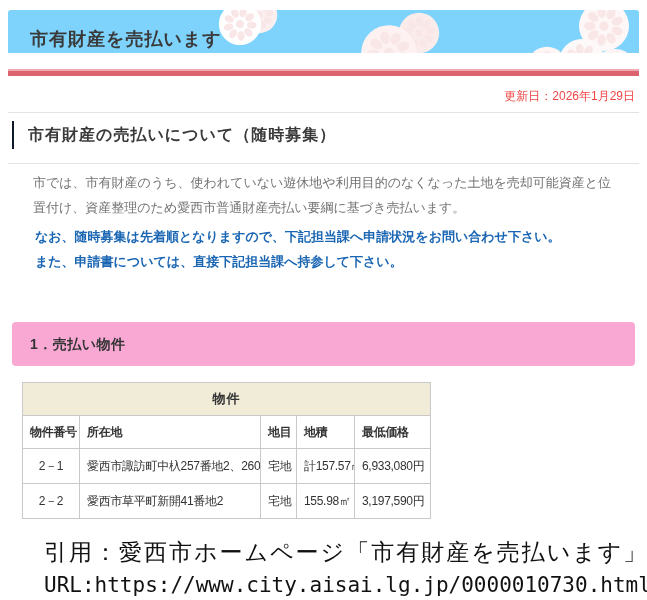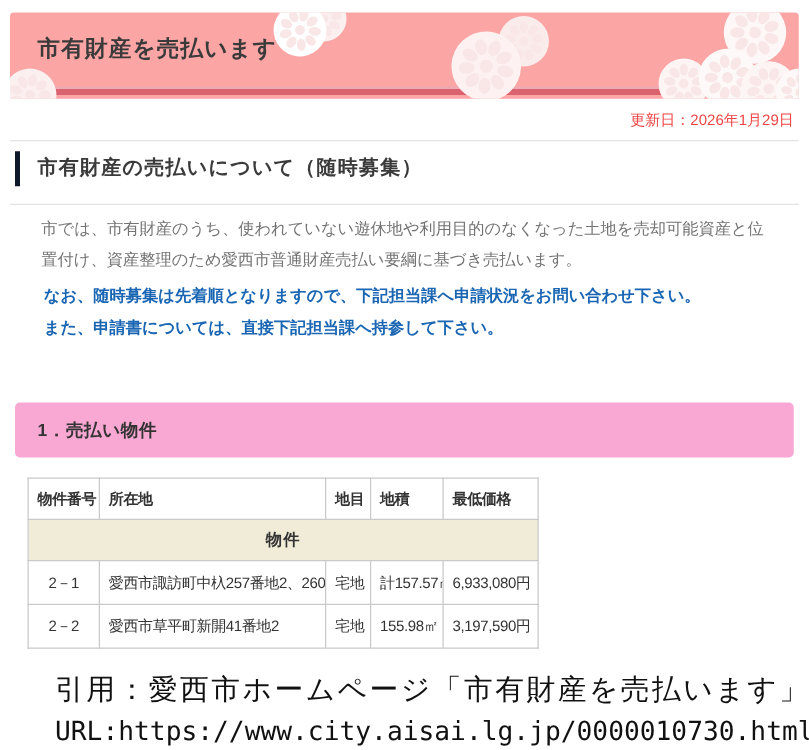--- a/index.html
+++ b/index.html
@@ -3,43 +3,43 @@
 <meta charset="utf-8">
 <style>
   html,body{margin:0;padding:0;}
   body{
     width:647px;height:600px;position:relative;background:#ffffff;
     font-family:"Liberation Sans","DejaVu Sans",sans-serif;color:#333;
     overflow:hidden;
   }
   
   .header-band{
-    position:absolute;left:8px;top:10px;width:631px;height:69px;
-    background:#fca5a5;border-radius:3px 3px 0 0;overflow:hidden;
+    position:absolute;left:8px;top:10px;width:631px;height:43px;
+    background:#7dd3fc;border-radius:3px 3px 0 0;overflow:hidden;
   }
   .page-title{
     position:absolute;left:22px;top:17px;margin:0;
     font-size:18px;font-weight:bold;color:#3a3a3a;letter-spacing:1px;z-index:5;
   }
   .lotus{position:absolute;z-index:1;}
   .accent-stripe{
     position:absolute;left:8px;top:69px;width:631px;height:7px;
     background:linear-gradient(#efa9b0 0,#efa9b0 2px,#db6370 2px,#db6370 100%);
   }
   
   .updated{
     position:absolute;top:88px;right:12px;font-size:12px;color:#ef4444;
   }
   .hline{position:absolute;left:8px;width:631px;height:0;border-top:1px solid #e3e3e3;}
   .hline1{top:112px;}
   .hline2{top:163px;}
   
   .section-heading{
     position:absolute;left:12px;top:121px;margin:0;
-    border-left:4px solid #0f172a;padding-left:14px;
+    border-left:2px solid #0f172a;padding-left:14px;
     font-size:16px;font-weight:bold;line-height:28px;color:#3a3a3a;letter-spacing:1px;
   }
   
   .para{
     position:absolute;left:33px;top:170px;width:580px;margin:0;
     font-size:13px;line-height:25px;color:#737373;
   }
   .note{
     position:absolute;left:35px;margin:0;
     font-size:13px;font-weight:bold;color:#1a66b3;line-height:16px;
@@ -153,28 +153,28 @@
 <table class="property-table">
   <colgroup>
     <col style="width:57px">
       <col style="width:181px">
       <col style="width:36px">
       <col style="width:58px">
       <col style="width:76px">
   </colgroup>
   <thead>
     <tr>
+      <th class="tcaption" colspan="5">物件</th>
+    </tr>
+    <tr>
       <th class="colhead center">物件番号</th>
       <th class="colhead">所在地</th>
       <th class="colhead">地目</th>
       <th class="colhead">地積</th>
       <th class="colhead">最低価格</th>
-    </tr>
-    <tr>
-      <th class="tcaption" colspan="5">物件</th>
     </tr>
   </thead>
   <tbody>
     <tr>
       <td class="center">2－1</td>
       <td>愛西市諏訪町中杁257番地2、260番6</td>
       <td>宅地</td>
       <td class="right">計157.57㎡</td>
       <td class="right">6,933,080円</td>
     </tr>

